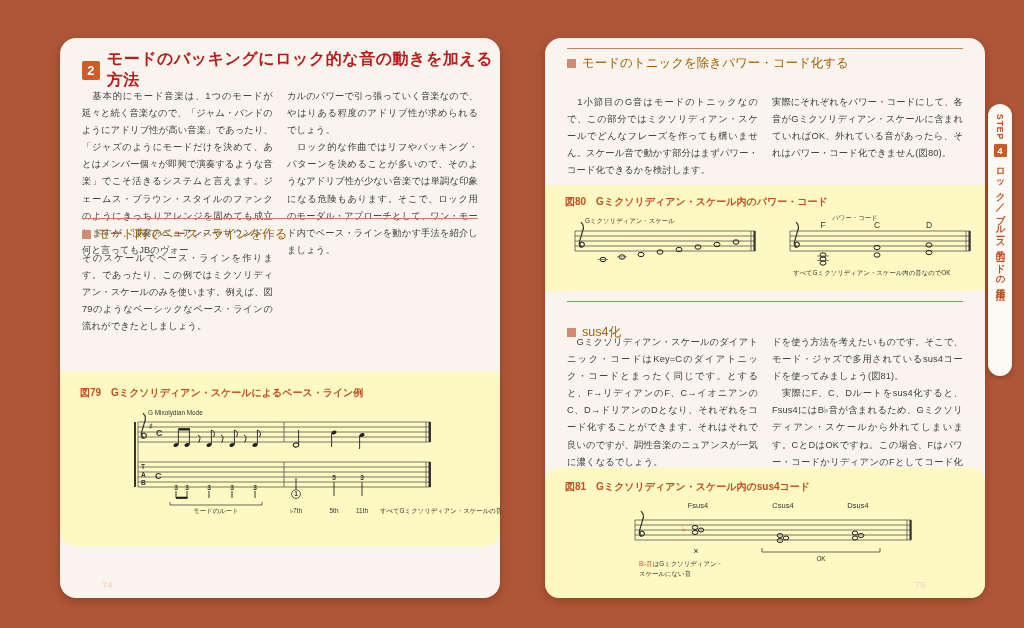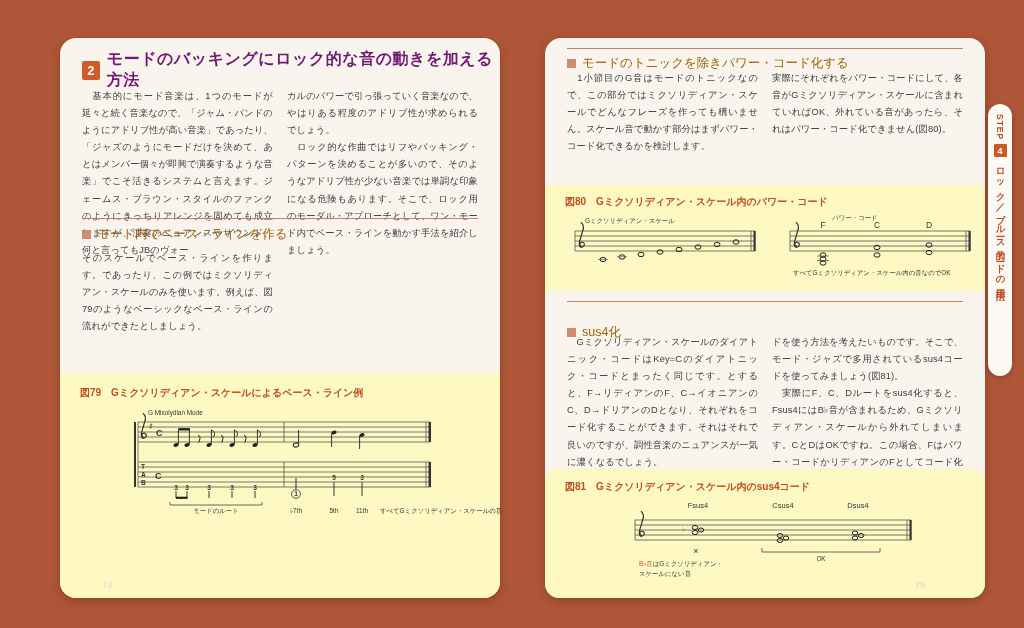--- a/index.html
+++ b/index.html
@@ -9,21 +9,21 @@
 
   .page { position:absolute; top:38px; width:440px; height:560px; background:#f9f4ed;
           border-radius:16px; box-shadow:0 3px 8px rgba(60,20,5,.28); }
   .page.left  { left:60px; }
   .page.right { left:545px; }
 
   
   .title-row { position:absolute; top:11px; left:22px; display:flex; align-items:center; gap:7px; }
   .num-badge { width:19px; height:19px; background:#cf5b28; color:#fff; font-weight:bold;
                font-size:13px; display:flex; align-items:center; justify-content:center; border-radius:2px; }
-  .title-text { font-size:16px; font-weight:bold; color:#701a75; letter-spacing:.5px; }
+  .title-text { font-size:16px; font-weight:bold; color:#b91c1c; letter-spacing:.5px; }
 
   
   .rule { position:absolute; left:22px; width:396px; height:1px; background:#c77f5f; }
   .sec-head { position:absolute; left:22px; display:flex; align-items:center; gap:6px; }
   .sec-head .sq { width:9px; height:9px; background:#d08b72; }
   .sec-head .txt { font-size:12.5px; font-weight:normal; color:#a16207; }
 
   
   .cols { position:absolute; left:22px; width:396px; display:flex; justify-content:space-between; }
   .col { width:191px; font-size:9.3px; line-height:1.84; color:#3d3d3d; text-align:justify;
@@ -74,21 +74,21 @@
 
     <div class="sec-head" style="top:188px;">
       <span class="sq"></span>
       <span class="txt">モード内でベース・ラインを作る</span>
     </div>
 
     <div class="cols" style="top:212px;">
       <div class="col">そのスケールでベース・ラインを作ります。であったり、この例ではミクソリディアン・スケールのみを使います。例えば、図79のようなベーシックなベース・ラインの流れができたとしましょう。</div>
     </div>
 
-    <div class="figure bottom" style="top:334px; height:226px;">
+    <div class="figure bottom" style="top:334px; height:174px;">
       <div class="fig-caption" style="top:14px;">図79　Gミクソリディアン・スケールによるベース・ライン例</div>
 
       <svg style="position:absolute; left:64px; top:34px;" width="400" height="118" viewBox="0 0 400 118">
         <text x="24" y="9" class="mtxt">G Mixolydian Mode</text>
 
         <rect x="10" y="16" width="2" height="65" fill="#333"></rect>
         <g stroke="#555" stroke-width="0.8" fill="none">
           <path d="M14 16H306 M14 21H306 M14 26H306 M14 31H306 M14 36H306"></path>
           <path d="M14 56H306 M14 61H306 M14 66H306 M14 71H306 M14 76H306 M14 81H306"></path>
           <path d="M14 16V81"></path>
@@ -164,21 +164,21 @@
 
   <div class="page right">
 
     <div class="rule" style="top:10px;"></div>
 
     <div class="sec-head" style="top:17px;">
       <span class="sq"></span>
       <span class="txt">モードのトニックを除きパワー・コード化する</span>
     </div>
 
-    <div class="cols" style="top:32px;justify-content:space-between;">
+    <div class="cols" style="top:56px;justify-content:space-between;">
       <div class="col">　1小節目のG音はモードのトニックなので、この部分ではミクソリディアン・スケールでどんなフレーズを作っても構いません。スケール音で動かす部分はまずパワー・コード化できるかを検討します。</div>
       <div class="col">実際にそれぞれをパワー・コードにして、各音がGミクソリディアン・スケールに含まれていればOK、外れている音があったら、それはパワー・コード化できません(図80)。</div>
     </div>
 
     <div class="figure" style="top:147px; height:106px;">
       <div class="fig-caption" style="top:10px;">図80　Gミクソリディアン・スケール内のパワー・コード</div>
 
       <svg style="position:absolute; left:10px; top:26px;" width="420" height="78" viewBox="0 0 420 78">
         <text x="30" y="12" class="mtxt">Gミクソリディアン・スケール</text>
 

